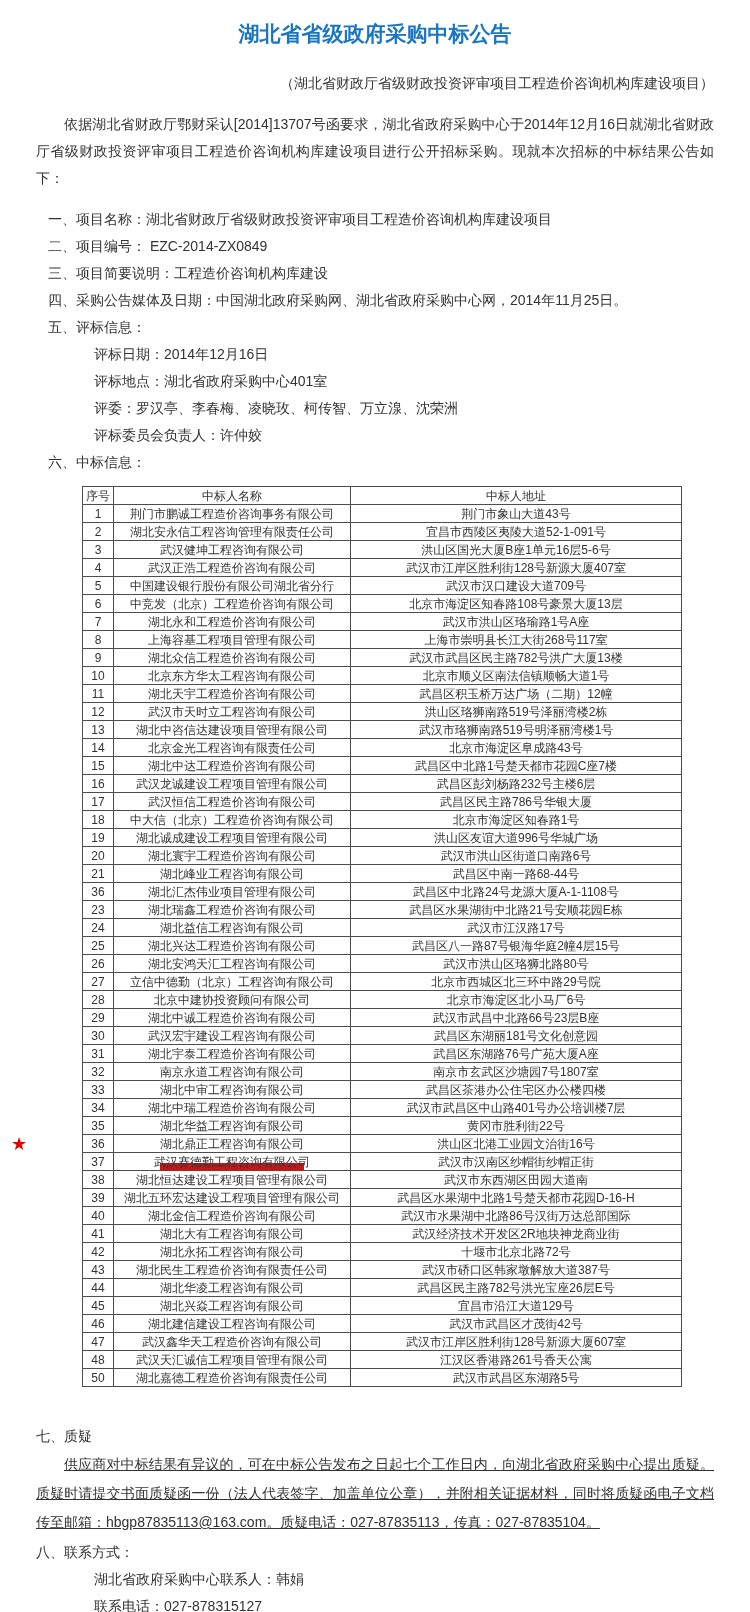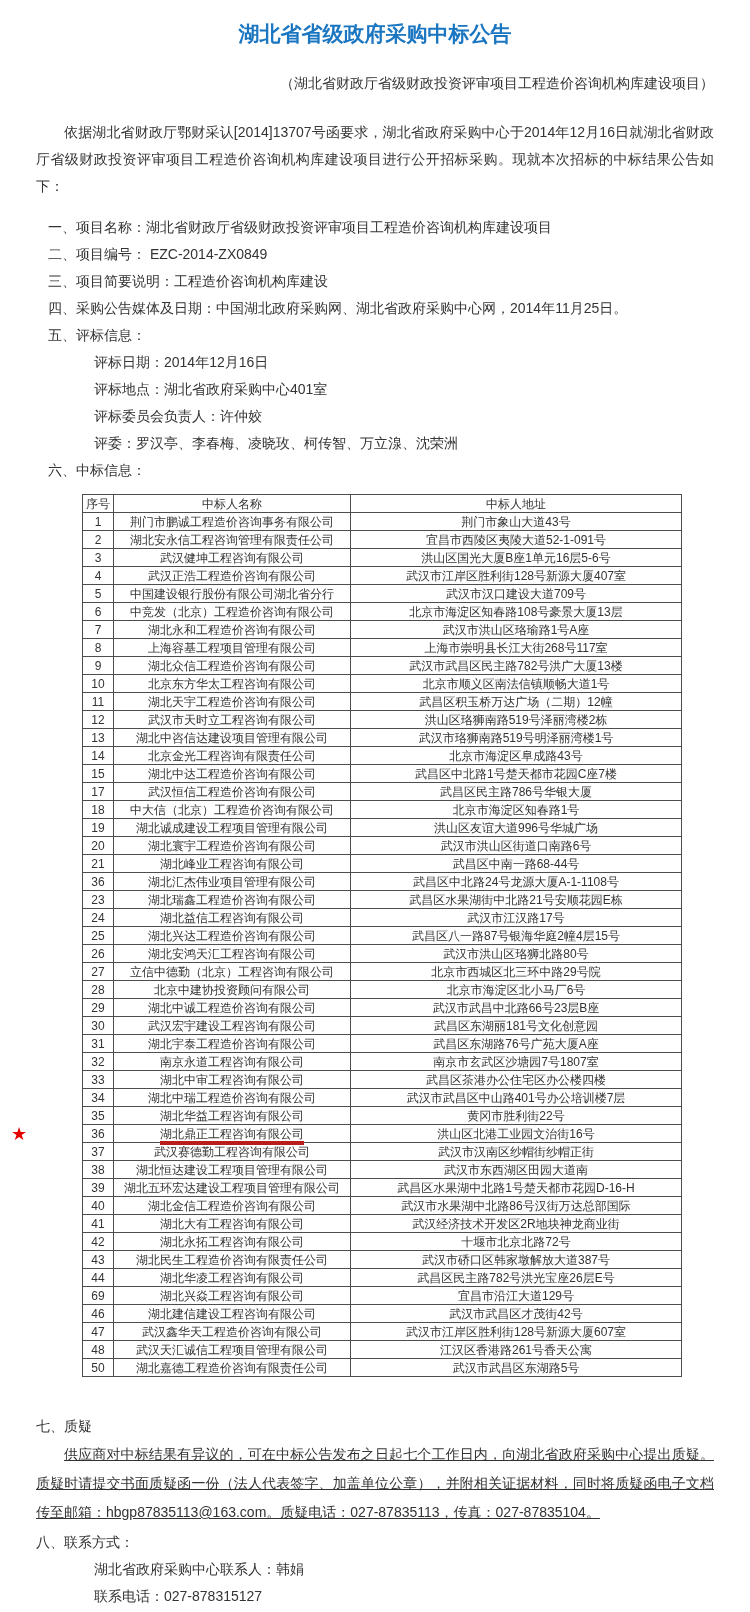--- a/index.html
+++ b/index.html
@@ -19,21 +19,21 @@
     color:#1a76c0;
     margin:6px 0 0 0;
   }
   .subtitle{
     text-align:right;
     font-size:14px;
     margin-top:27px;
     color:#333;
   }
   .intro{
-    margin-top:26px;
+    margin-top:18px;
     line-height:27px;
     text-indent:2em;
     text-align:justify;
   }
   .num-item{
     margin-left:12px;
     line-height:27px;
   }
   .sub-line{
     margin-left:58px;
@@ -54,22 +54,22 @@
     padding:0 2px;
     height:17px;
     line-height:16px;
     font-weight:normal;
   }
   th.col-no, td.col-no{width:26px;}
   th.col-name, td.col-name{width:232px;}
   th.col-addr, td.col-addr{width:326px;}
   thead th{height:auto;padding:2px 2px;line-height:16px;}
   .red-underline{
-    border-bottom:4px solid #b91c1c;
-    padding-bottom:0px;
+    border-bottom:8px solid #b91c1c;
+    padding-bottom:12px;
   }
   .star{
     position:absolute;
     left:-72px;
     top:50%;
     transform:translateY(-50%);
     color:#e60000;
     font-size:18px;
     line-height:18px;
   }
@@ -95,22 +95,22 @@
   <p class="intro">依据湖北省财政厅鄂财采认[2014]13707号函要求，湖北省政府采购中心于2014年12月16日就湖北省财政厅省级财政投资评审项目工程造价咨询机构库建设项目进行公开招标采购。现就本次招标的中标结果公告如下：</p>
 
   <div class="num-item">一、项目名称：湖北省财政厅省级财政投资评审项目工程造价咨询机构库建设项目</div>
   <div class="num-item">二、项目编号：  EZC-2014-ZX0849</div>
   <div class="num-item">三、项目简要说明：工程造价咨询机构库建设</div>
   <div class="num-item">四、采购公告媒体及日期：中国湖北政府采购网、湖北省政府采购中心网，2014年11月25日。</div>
   <div class="num-item">五、评标信息：</div>
 
   <div class="sub-line">评标日期：2014年12月16日</div>
   <div class="sub-line">评标地点：湖北省政府采购中心401室</div>
+  <div class="sub-line">评委：罗汉亭、李春梅、凌晓玫、柯传智、万立湶、沈荣洲</div>
   <div class="sub-line">评标委员会负责人：许仲姣</div>
-  <div class="sub-line">评委：罗汉亭、李春梅、凌晓玫、柯传智、万立湶、沈荣洲</div>
 
   <div class="num-item">六、中标信息：</div>
 
   <div class="table-wrap">
     <table class="bid-table">
       <thead>
         <tr>
           <th class="col-no">序号</th>
           <th class="col-name">中标人名称</th>
           <th class="col-addr">中标人地址</th>
@@ -186,20 +186,25 @@
             <td class="col-no">14</td>
             <td class="col-name">北京金光工程咨询有限责任公司</td>
             <td class="col-addr">北京市海淀区阜成路43号</td>
           </tr>
           <tr>
             <td class="col-no">15</td>
             <td class="col-name">湖北中达工程造价咨询有限公司</td>
             <td class="col-addr">武昌区中北路1号楚天都市花园C座7楼</td>
           </tr>
           <tr>
+            <td class="col-no">16</td>
+            <td class="col-name">武汉龙诚建设工程项目管理有限公司</td>
+            <td class="col-addr">武昌区彭刘杨路232号主楼6层</td>
+          </tr>
+          <tr>
             <td class="col-no">17</td>
             <td class="col-name">武汉恒信工程造价咨询有限公司</td>
             <td class="col-addr">武昌区民主路786号华银大厦</td>
           </tr>
           <tr>
             <td class="col-no">18</td>
             <td class="col-name">中大信（北京）工程造价咨询有限公司</td>
             <td class="col-addr">北京市海淀区知春路1号</td>
           </tr>
           <tr>
@@ -326,21 +331,21 @@
             <td class="col-no">43</td>
             <td class="col-name">湖北民生工程造价咨询有限责任公司</td>
             <td class="col-addr">武汉市硚口区韩家墩解放大道387号</td>
           </tr>
           <tr>
             <td class="col-no">44</td>
             <td class="col-name">湖北华凌工程咨询有限公司</td>
             <td class="col-addr">武昌区民主路782号洪光宝座26层E号</td>
           </tr>
           <tr>
-            <td class="col-no">69</td>
+            <td class="col-no">45</td>
             <td class="col-name">湖北兴焱工程咨询有限公司</td>
             <td class="col-addr">宜昌市沿江大道129号</td>
           </tr>
           <tr>
             <td class="col-no">46</td>
             <td class="col-name">湖北建信建设工程咨询有限公司</td>
             <td class="col-addr">武汉市武昌区才茂街42号</td>
           </tr>
           <tr>
             <td class="col-no">47</td>

